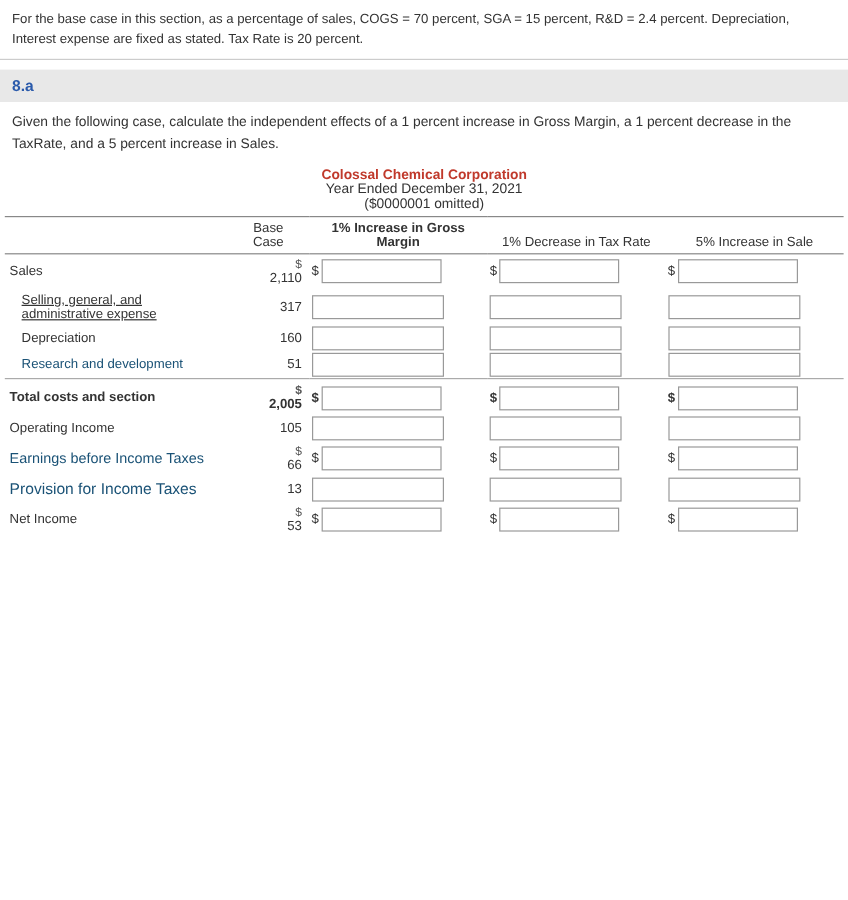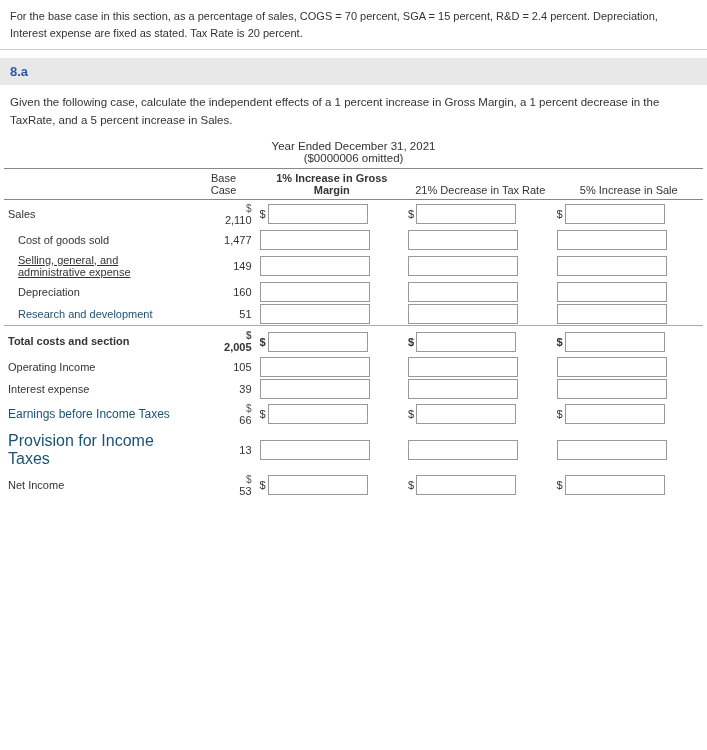--- a/index.html
+++ b/index.html
@@ -124,53 +124,47 @@
 
 <div class="section-header">
   <span>8.a</span>
 </div>
 
 <div class="question-text">
   <span>Given the following case, calculate the independent effects of a 1 percent increase in Gross Margin, a 1 percent decrease in the TaxRate, and a 5 percent increase in Sales.</span>
 </div>
 
 <div class="corp-header">
+  <div class="corp-name">Colossal Chemical Corporation</div>
   <div>Year Ended December 31, 2021</div>
-  <div>($0000006 omitted)</div>
+  <div>($0000001 omitted)</div>
 </div>
 
 <div class="table-container">
   <table>
     <thead>
       <tr class="header-row">
         <th class="left-align" style="width:150px;"></th>
         <th class="base-col" style="width:55px;">Base<br>Case</th>
         <th style="width:120px;font-weight:bold;">1% Increase in Gross Margin</th>
-        <th style="width:120px;">21% Decrease in Tax Rate</th>
+        <th style="width:120px;">1% Decrease in Tax Rate</th>
         <th style="width:120px;">5% Increase in Sale</th>
       </tr>
     </thead>
     <tbody id="table-body">
     <tr>
           <td class="row-label black" style="font-size: 11px;">Sales</td>
           <td class="base-val" style="text-align: right;"><span style="display:block;font-size:10px;color:#555;text-align:right">$</span>2,110</td>
           <td class="input-cell" style="white-space: nowrap;"><span class="dollar-sign">$</span><input type="text" style="width: 100px; height: 20px; border: 1px solid rgb(153, 153, 153); font-size: 11px;"></td>
           <td class="input-cell" style="white-space: nowrap;"><span class="dollar-sign">$</span><input type="text" style="width: 100px; height: 20px; border: 1px solid rgb(153, 153, 153); font-size: 11px;"></td>
           <td class="input-cell" style="white-space: nowrap;"><span class="dollar-sign">$</span><input type="text" style="width: 100px; height: 20px; border: 1px solid rgb(153, 153, 153); font-size: 11px;"></td>
         </tr>
         <tr>
-          <td class="row-label black indent" style="font-size: 11px;">Cost of goods sold</td>
-          <td class="base-val" style="text-align: right;">1,477</td>
-          <td class="input-cell" style="white-space: nowrap;"><input type="text" style="width: 110px; height: 20px; border: 1px solid rgb(153, 153, 153); font-size: 11px;"></td>
-          <td class="input-cell" style="white-space: nowrap;"><input type="text" style="width: 110px; height: 20px; border: 1px solid rgb(153, 153, 153); font-size: 11px;"></td>
-          <td class="input-cell" style="white-space: nowrap;"><input type="text" style="width: 110px; height: 20px; border: 1px solid rgb(153, 153, 153); font-size: 11px;"></td>
-        </tr>
-        <tr>
           <td class="row-label black indent" style="font-size: 11px; text-decoration: underline;">Selling, general, and<br>administrative expense</td>
-          <td class="base-val" style="text-align: right;">149</td>
+          <td class="base-val" style="text-align: right;">317</td>
           <td class="input-cell" style="white-space: nowrap;"><input type="text" style="width: 110px; height: 20px; border: 1px solid rgb(153, 153, 153); font-size: 11px;"></td>
           <td class="input-cell" style="white-space: nowrap;"><input type="text" style="width: 110px; height: 20px; border: 1px solid rgb(153, 153, 153); font-size: 11px;"></td>
           <td class="input-cell" style="white-space: nowrap;"><input type="text" style="width: 110px; height: 20px; border: 1px solid rgb(153, 153, 153); font-size: 11px;"></td>
         </tr>
         <tr>
           <td class="row-label black indent" style="font-size: 11px;">Depreciation</td>
           <td class="base-val" style="text-align: right;">160</td>
           <td class="input-cell" style="white-space: nowrap;"><input type="text" style="width: 110px; height: 20px; border: 1px solid rgb(153, 153, 153); font-size: 11px;"></td>
           <td class="input-cell" style="white-space: nowrap;"><input type="text" style="width: 110px; height: 20px; border: 1px solid rgb(153, 153, 153); font-size: 11px;"></td>
           <td class="input-cell" style="white-space: nowrap;"><input type="text" style="width: 110px; height: 20px; border: 1px solid rgb(153, 153, 153); font-size: 11px;"></td>
@@ -190,35 +184,28 @@
           <td class="input-cell" style="white-space: nowrap;"><span class="dollar-sign">$</span><input type="text" style="width: 100px; height: 20px; border: 1px solid rgb(153, 153, 153); font-size: 11px;"></td>
         </tr>
         <tr>
           <td class="row-label black" style="font-size: 11px;">Operating Income</td>
           <td class="base-val" style="">105</td>
           <td class="input-cell" style="white-space: nowrap;"><input type="text" style="width: 110px; height: 20px; border: 1px solid rgb(153, 153, 153); font-size: 11px;"></td>
           <td class="input-cell" style="white-space: nowrap;"><input type="text" style="width: 110px; height: 20px; border: 1px solid rgb(153, 153, 153); font-size: 11px;"></td>
           <td class="input-cell" style="white-space: nowrap;"><input type="text" style="width: 110px; height: 20px; border: 1px solid rgb(153, 153, 153); font-size: 11px;"></td>
         </tr>
         <tr>
-          <td class="row-label black" style="font-size: 11px;">Interest expense</td>
-          <td class="base-val" style="text-align: right;">39</td>
-          <td class="input-cell" style="white-space: nowrap;"><input type="text" style="width: 110px; height: 20px; border: 1px solid rgb(153, 153, 153); font-size: 11px;"></td>
-          <td class="input-cell" style="white-space: nowrap;"><input type="text" style="width: 110px; height: 20px; border: 1px solid rgb(153, 153, 153); font-size: 11px;"></td>
-          <td class="input-cell" style="white-space: nowrap;"><input type="text" style="width: 110px; height: 20px; border: 1px solid rgb(153, 153, 153); font-size: 11px;"></td>
-        </tr>
-        <tr>
           <td class="row-label" style="color: rgb(26, 82, 118); font-size: 12px;">Earnings before Income Taxes</td>
           <td class="base-val" style="text-align: right;"><span style="display:block;font-size:10px;color:#555;text-align:right">$</span>66</td>
           <td class="input-cell" style="white-space: nowrap;"><span class="dollar-sign">$</span><input type="text" style="width: 100px; height: 20px; border: 1px solid rgb(153, 153, 153); font-size: 11px;"></td>
           <td class="input-cell" style="white-space: nowrap;"><span class="dollar-sign">$</span><input type="text" style="width: 100px; height: 20px; border: 1px solid rgb(153, 153, 153); font-size: 11px;"></td>
           <td class="input-cell" style="white-space: nowrap;"><span class="dollar-sign">$</span><input type="text" style="width: 100px; height: 20px; border: 1px solid rgb(153, 153, 153); font-size: 11px;"></td>
         </tr>
         <tr>
-          <td class="row-label" style="color: rgb(26, 82, 118); font-size: 16px;">Provision for Income Taxes</td>
+          <td class="row-label" style="color: rgb(26, 82, 118); font-size: 13px;">Provision for Income Taxes</td>
           <td class="base-val" style="text-align: right;">13</td>
           <td class="input-cell" style="white-space: nowrap;"><input type="text" style="width: 110px; height: 20px; border: 1px solid rgb(153, 153, 153); font-size: 11px;"></td>
           <td class="input-cell" style="white-space: nowrap;"><input type="text" style="width: 110px; height: 20px; border: 1px solid rgb(153, 153, 153); font-size: 11px;"></td>
           <td class="input-cell" style="white-space: nowrap;"><input type="text" style="width: 110px; height: 20px; border: 1px solid rgb(153, 153, 153); font-size: 11px;"></td>
         </tr>
         <tr>
           <td class="row-label black" style="font-size: 11px;">Net Income</td>
           <td class="base-val" style="text-align: right;"><span style="display:block;font-size:10px;color:#555;text-align:right">$</span>53</td>
           <td class="input-cell" style="white-space: nowrap;"><span class="dollar-sign">$</span><input type="text" style="width: 100px; height: 20px; border: 1px solid rgb(153, 153, 153); font-size: 11px;"></td>
           <td class="input-cell" style="white-space: nowrap;"><span class="dollar-sign">$</span><input type="text" style="width: 100px; height: 20px; border: 1px solid rgb(153, 153, 153); font-size: 11px;"></td>

